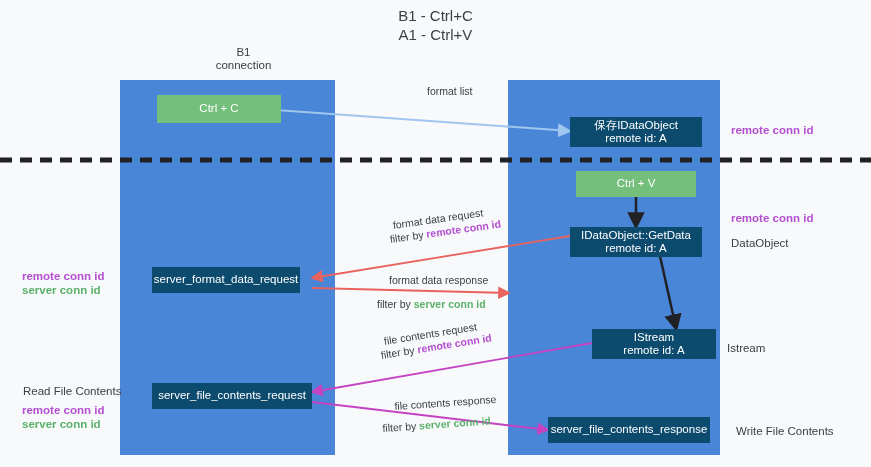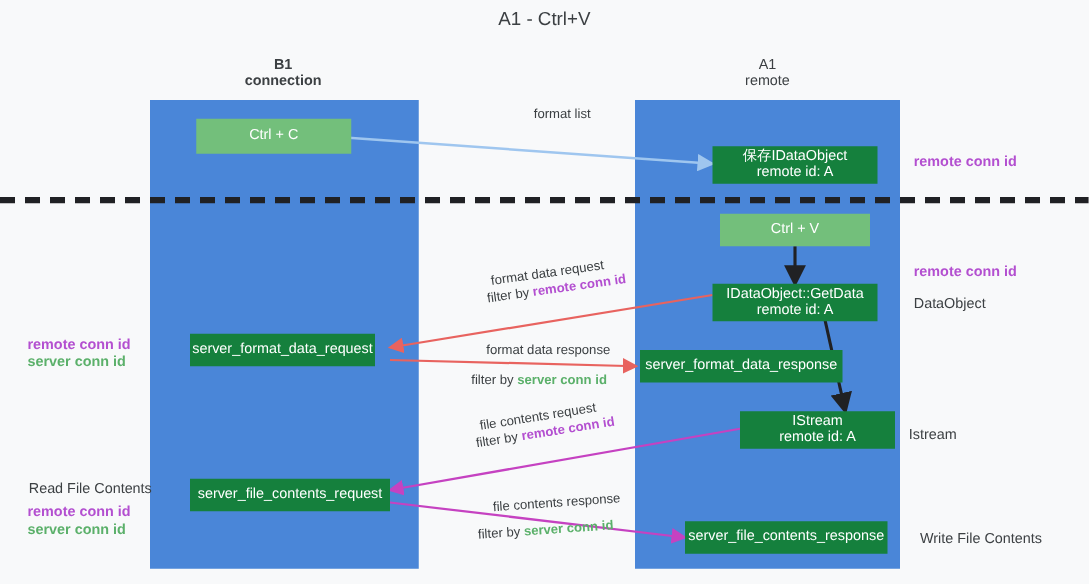--- a/index.html
+++ b/index.html
@@ -31,21 +31,21 @@
     position:absolute;
     display:flex;align-items:center;justify-content:center;
     text-align:center;
     color:#ffffff;
     font-size:11.5px;line-height:13.5px;
     box-sizing:border-box;
     padding:2px 8px;
   }
   .node.green{background:#73bf7b;}
   .node.orange{background:#fbb košik;}
-  .node.orange{background:#15803d;}
+  .node.orange{background:#0c4a6e;}
 
   .side-label{
     position:absolute;font-size:11.5px;line-height:14px;
   }
   .purple{color:#b34fd0;font-weight:bold;}
   .green-t{color:#5bb06a;font-weight:bold;}
   .dark{color:#3c4043;}
 
   .edge-label{
     position:absolute;font-size:10.5px;line-height:13px;color:#3c4043;
@@ -56,30 +56,27 @@
 
   svg.links{position:absolute;left:0;top:0;width:871px;height:467px;
     pointer-events:none;}
 </style>
 </head>
 <body>
 
 <div id="stage">
 
   <div class="title">
+    <div>B1 - Ctrl+C</div>
     <div>A1 - Ctrl+V</div>
   </div>
 
-  <div class="col-header" style="left:119px;top:46px;width:215px;font-weight:bold;">
+  <div class="col-header" style="left:136px;top:46px;width:215px;">
     <div>B1</div>
     <div>connection</div>
-  </div>
-  <div class="col-header" style="left:508px;top:46px;width:212px;">
-    <div>A1</div>
-    <div>remote</div>
   </div>
 
   <div class="lane" style="left:120px;top:80px;width:215px;height:375px;"></div>
   <div class="lane" style="left:508px;top:80px;width:212px;height:375px;"></div>
 
   <svg class="links" viewBox="0 0 871 467">
     <defs>
       <marker id="ar-blue" markerWidth="7" markerHeight="7" refX="6" refY="3.5" orient="auto">
           <path d="M0,0 L7,3.5 L0,7 z" fill="#9fc6ef"></path>
         </marker>
@@ -130,23 +127,20 @@
 
   <div class="node green" style="left:576px;top:171px;width:120px;height:26px;justify-content:center;">
     <span>Ctrl + V</span>
   </div>
 
   <div class="node orange" style="left:570px;top:227px;width:132px;height:30px;flex-direction:column;">
     <span>IDataObject::GetData</span>
     <span>remote id: A</span>
   </div>
 
-  <div class="node orange" style="left:512px;top:280px;width:162px;height:26px;">
-    <span>server_format_data_response</span>
-  </div>
 
   <div class="node orange" style="left:592px;top:329px;width:124px;height:30px;flex-direction:column;">
     <span>IStream</span>
     <span>remote id: A</span>
   </div>
 
   <div class="node orange" style="left:548px;top:417px;width:162px;height:26px;">
     <span>server_file_contents_response</span>
   </div>
 

